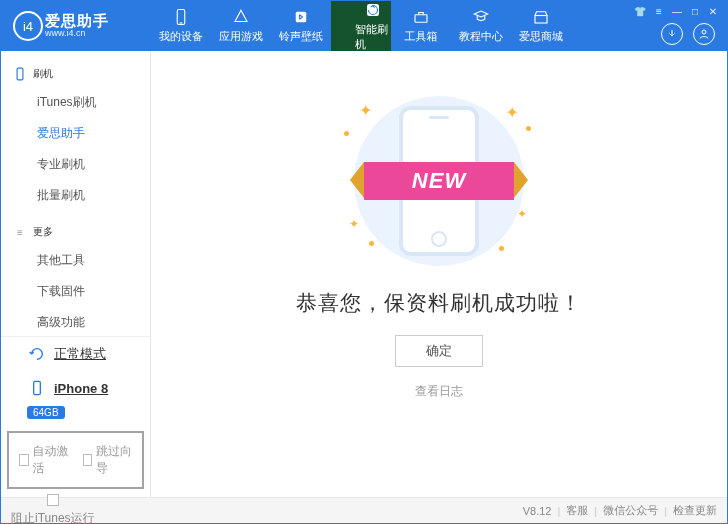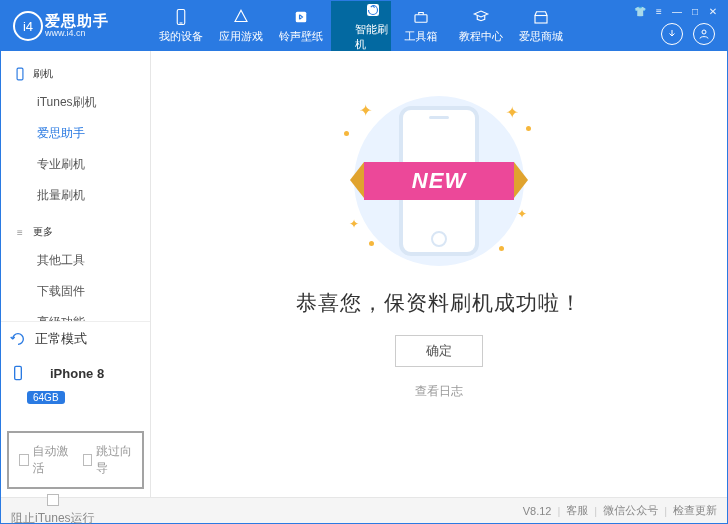--- a/index.html
+++ b/index.html
@@ -7,42 +7,42 @@
   .app { width: 728px; height: 524px; display: flex; flex-direction: column; border: 1px solid #2a7ae2; }
   
   .header { height: 50px; background: #2a7ae2; display: flex; align-items: stretch; color: #fff; position: relative; }
   .logo-wrap { width: 150px; display: flex; align-items: center; padding-left: 12px; }
   .logo-circle { width: 30px; height: 30px; border: 2px solid #fff; border-radius: 50%; display: flex; align-items: center; justify-content: center; font-weight: normal; font-size: 13px; color:#fff; }
   .logo-text { margin-left: 2px; line-height: 1.1; }
   .logo-text .cn { font-size: 15px; font-weight: bold; letter-spacing:1px; }
   .logo-text .url { font-size: 9px; opacity: .9; }
   .nav { display: flex; flex: 1; }
   .nav-item { width: 60px; display: flex; flex-direction: column; align-items: center; justify-content: center; gap: 3px; cursor: pointer; }
-  .nav-item.active { background: #0369a1; padding-left: 24px; }
+  .nav-item.active { background: #14532d; padding-left: 24px; }
   .nav-item .ico { width: 18px; height: 18px; display:flex; align-items:center; justify-content:center; }
   .nav-item .ico svg { stroke: #fff; fill: none; stroke-width: 1.5; }
   .nav-item .lbl { font-size: 11px; }
   .header-right { position: absolute; right: 8px; top: 4px; display: flex; gap: 6px; font-size:10px; }
   .winbtn { width:12px;height:12px; display:flex;align-items:center;justify-content:center; cursor:pointer; opacity:.9;}
   .header-right-bottom { position:absolute; right:12px; bottom:6px; display:flex; gap:10px; }
   .circ-btn { width:22px;height:22px;border:1.5px solid #fff; border-radius:50%; display:flex;align-items:center;justify-content:center; cursor:pointer;}
   
   .body { flex:1; display:flex; min-height:0; }
   .sidebar { width:150px; border-right:1px solid #e6e6e6; display:flex; flex-direction:column; }
   .side-scroll { flex:1; overflow:auto; padding-top:10px;}
   .side-group-head { display:flex; align-items:center; gap:6px; padding:6px 12px; color:#333; font-size:10px;}
   .side-group-head .gicon { width:14px; height:14px; display:flex; align-items:center; justify-content:center; color:#2a7ae2;}
   .side-item { padding:7px 12px 7px 36px; font-size:12px; color:#555; cursor:pointer; }
   .side-item.active { color:#2a7ae2; }
   .side-bottom { border-top:1px solid #eee; }
-  .mode-row, .device-row { display:flex; align-items:center; gap:8px; padding:8px 8px; }
+  .mode-row, .device-row { display:flex; align-items:center; gap:8px; padding:8px 27px;text-decoration:underline; }
   .mode-ico, .dev-ico { width:18px;height:18px; border-radius:50%; display:flex;align-items:center;justify-content:center;}
   .mode-ico { color:#2a7ae2; }
   .dev-ico { color:#2a7ae2; }
-  .storage-badge { margin-left:26px; margin-bottom:23px; display:inline-block; background:#2a7ae2; color:#fff; font-size:10px; padding:1px 6px; border-radius:3px;}
+  .storage-badge { margin-left:26px; margin-bottom:8px; display:inline-block; background:#2a7ae2; color:#fff; font-size:10px; padding:1px 6px; border-radius:3px;}
   .checkbox-row { display:flex; gap:14px; padding:10px 10px; border:2px solid #a3a3a3; margin:4px 6px 8px 6px;}
   .cb { display:flex; align-items:center; gap:4px; color:#999; font-size:12px; cursor:pointer;}
   .cb-box { width:12px;height:12px;border:1px solid #bbb; background:#fff;}
   
   .main { flex:1; display:flex; flex-direction:column; align-items:center; padding-top:40px; position:relative;}
   .illus { width:220px; height:180px; position:relative; display:flex; align-items:center; justify-content:center;}
   .big-circle { width:170px;height:170px;border-radius:50%; background:#eaf3ff; position:absolute; top:5px;}
   .phone { width:80px;height:150px; background:#fff; border:4px solid #d9e6f5; border-radius:12px; position:relative; z-index:2;}
   .phone::before{content:"";position:absolute;top:6px;left:50%;transform:translateX(-50%);width:20px;height:3px;background:#d9e6f5;border-radius:2px;}
   .phone::after{content:"";position:absolute;bottom:5px;left:50%;transform:translateX(-50%);width:12px;height:12px;border:2px solid #d9e6f5;border-radius:50%;}
@@ -199,21 +199,21 @@
               </svg>
             </span>
           <span style="font-size:13px;">正常模式</span>
         </div>
         <div class="device-row">
           <span class="dev-ico">
               <svg width="16" height="16" viewBox="0 0 24 24" stroke="#2a7ae2" fill="none" stroke-width="2">
                 <rect x="7" y="2" width="10" height="20" rx="2"></rect>
               </svg>
             </span>
-          <span style="font-size:13px;font-weight:bold;margin-left:15px;">iPhone 8</span>
+          <span style="font-size:13px;font-weight:bold;">iPhone 8</span>
         </div>
         <span class="storage-badge">64GB</span>
 
         <div class="checkbox-row">
           <label class="cb">
             <span class="cb-box"></span>
             <span>自动激活</span>
           </label>
           <label class="cb">
             <span class="cb-box"></span>

